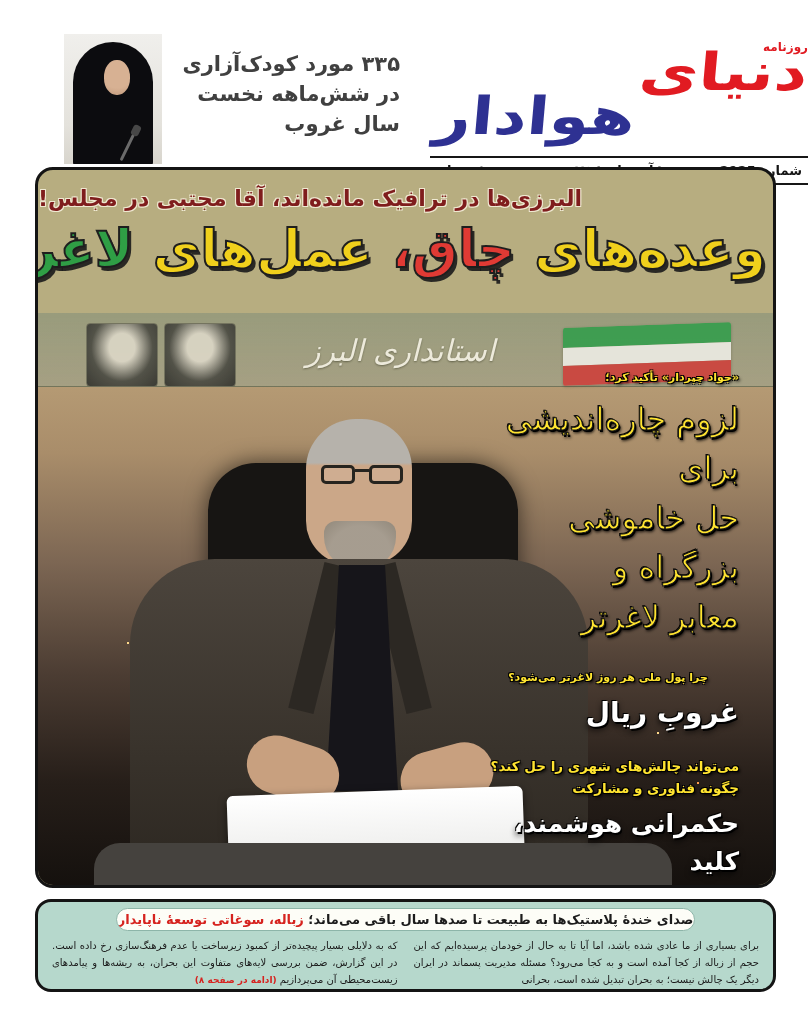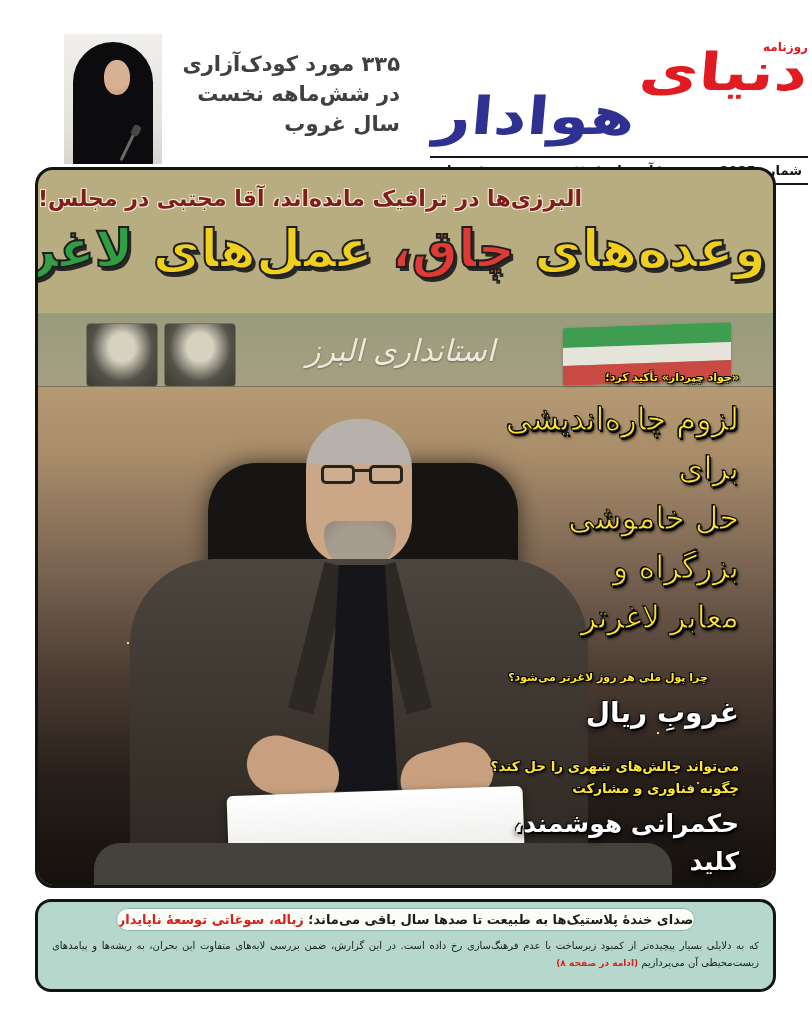--- a/index.html
+++ b/index.html
@@ -226,18 +226,19 @@
     </div>
   </div>
 </div>
 
 <div class="bottom-box">
   <div class="pill">
     <span class="lead">صدای خندهٔ پلاستیک‌ها به طبیعت تا صدها سال باقی می‌ماند؛ </span>
     <span class="hot">زباله، سوغاتی توسعهٔ ناپایدار</span>
   </div>
   <div class="bottom-body">
+    <div class="bcol">برای بسیاری از ما عادی شده باشد، اما آیا تا به حال از خودمان پرسیده‌ایم که این حجم از زباله از کجا آمده است و به کجا می‌رود؟ مسئله مدیریت پسماند در ایران دیگر یک چالش نیست؛ به بحران تبدیل شده است، بحرانی</div>
     <div class="bcol">
       <span>که به دلایلی بسیار پیچیده‌تر از کمبود زیرساخت یا عدم فرهنگ‌سازی رخ داده است. در این گزارش، ضمن بررسی لایه‌های متفاوت این بحران، به ریشه‌ها و پیامدهای زیست‌محیطی آن می‌پردازیم </span>
       <span class="continue">(ادامه در صفحه ۸)</span>
     </div>
   </div>
 </div>
 
 </body></html>

